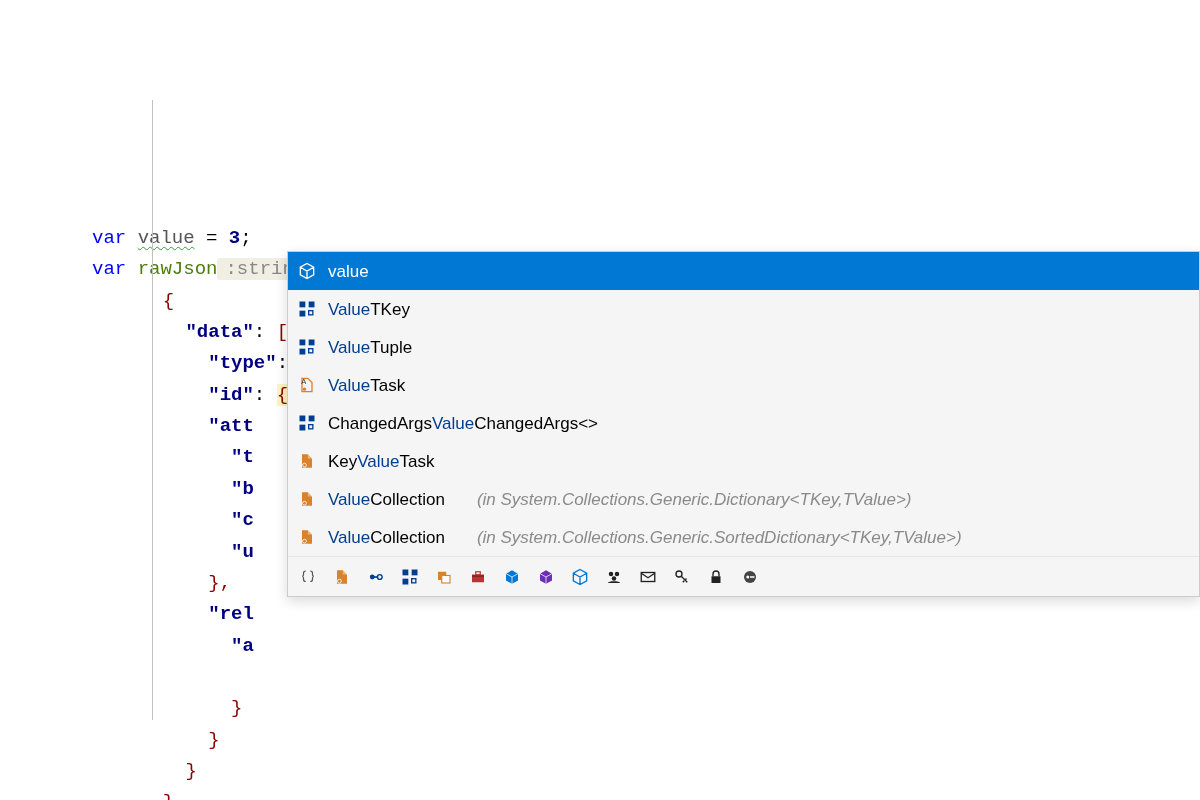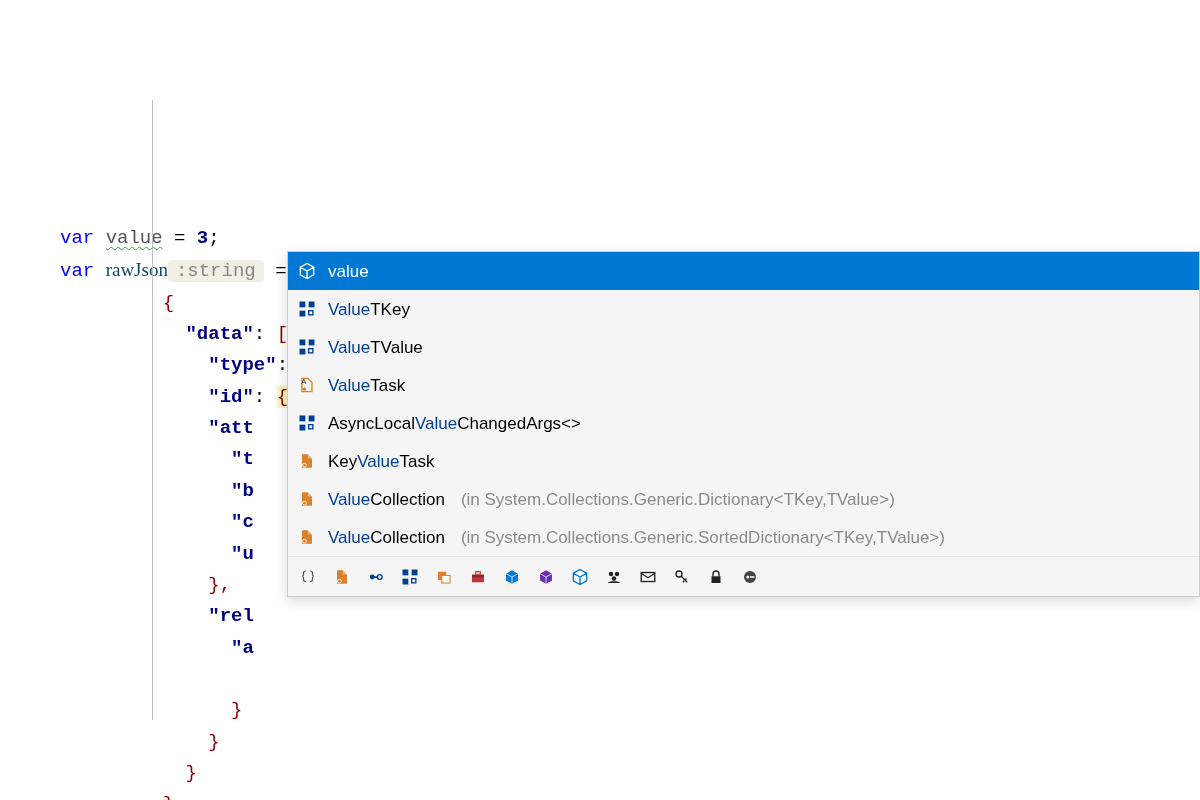--- a/index.html
+++ b/index.html
@@ -10,28 +10,28 @@
     padding: 35px 0 0 60px;
     line-height: 1.65;
     color: #000;
     white-space: pre;
     position: relative;
     width: 1200px;
     height: 800px;
     overflow: hidden;
   }
 
-  .kw-blue   { color: #0000ff; }
+  .kw-blue   { color: #0000ff; margin-left: 32px; }
   .kw-navy   { color: #000080; font-weight: bold; }
   .num       { color: #000080; font-weight: bold; }
   .maroon    { color: #a31515; }
   .darkred   { color: #8b0000; }
   .hint      { color: #888888; background:#f1eee4; padding:0 8px; border-radius:3px; }
   .var1      { color: #555; text-decoration: underline wavy #3c9a3c; text-decoration-thickness:1px; text-underline-offset:3px;}
-  .var2      { color: #0c4a6e; font-family: Liberation Serif, serif; }
+  .var2      { color: #4d7c0f; }
   .cursor    { border-right: 1px solid #000; margin-left:-1px;}
   .highlight { background:#fff3bf; }
 
   .guide {
     position:absolute;
     left: 152px;
     top: 100px;
     width: 1px;
     height: 620px;
     background: #c0c0c0;
@@ -66,21 +66,21 @@
     width: 22px;
     height: 22px;
     display:flex;
     align-items:center;
     justify-content:center;
     flex-shrink:0;
   }
   .popup-row .label { flex: 0 0 auto; }
   .popup-row .match { color:#003e92; font-weight:500;}
   .popup-row.selected .match { color:#fff; }
-  .popup-row .hintpath { color:#8a8a8a; margin-left:6px; font-weight:400;}
+  .popup-row .hintpath { color:#8a8a8a; margin-left:22px; font-weight:400;font-style:italic;}
 
   .popup-footer {
     display:flex;
     align-items:center;
     gap:14px;
     height:40px;
     padding: 0 10px;
     border-top:1px solid #e5e5e5;
   }
   .popup-footer .ficon{
@@ -138,42 +138,42 @@
     </div>
     <div class="popup-row">
       <span class="icon">
         <svg viewBox="0 0 24 24" width="20" height="20">
           <rect x="3" y="3" width="7" height="7" fill="#003e92"></rect>
           <rect x="14" y="3" width="7" height="7" fill="#003e92"></rect>
           <rect x="3" y="14" width="7" height="7" fill="#003e92"></rect>
           <rect x="14" y="14" width="5" height="5" fill="none" stroke="#003e92" stroke-width="1.6"></rect>
         </svg>
       </span>
-      <span class="label"><span class="match">Value</span><span>TValue</span></span>
+      <span class="label"><span class="match">Value</span><span>Tuple</span></span>
     </div>
     <div class="popup-row">
       <span class="icon">
         <svg viewBox="0 0 24 24" width="20" height="20">
           <path d="M6 4h7l5 5v11H6z" fill="none" stroke="#d9822b" stroke-width="1.6"></path>
           <text x="5" y="11" font-size="9" font-family="Arial" fill="#333">A</text>
           <circle cx="9" cy="17" r="2" fill="#d9822b"></circle>
         </svg>
       </span>
       <span class="label"><span class="match">Value</span><span>Task</span></span>
     </div>
     <div class="popup-row">
       <span class="icon">
         <svg viewBox="0 0 24 24" width="20" height="20">
           <rect x="3" y="3" width="7" height="7" fill="#003e92"></rect>
           <rect x="14" y="3" width="7" height="7" fill="#003e92"></rect>
           <rect x="3" y="14" width="7" height="7" fill="#003e92"></rect>
           <rect x="14" y="14" width="5" height="5" fill="none" stroke="#003e92" stroke-width="1.6"></rect>
         </svg>
       </span>
-      <span class="label"><span>AsyncLocal</span><span class="match">Value</span><span>ChangedArgs&lt;&gt;</span></span>
+      <span class="label"><span>ChangedArgs</span><span class="match">Value</span><span>ChangedArgs&lt;&gt;</span></span>
     </div>
     <div class="popup-row">
       <span class="icon">
         <svg viewBox="0 0 24 24" width="20" height="20">
           <path d="M6 4h7l5 5v11H6z" fill="#d9822b"></path>
           <path d="M13 4v5h5" fill="#fff" opacity=".4"></path>
           <circle cx="9" cy="17" r="2.3" fill="#d9822b" stroke="#fff" stroke-width="1"></circle>
         </svg>
       </span>
       <span class="label"><span>Key</span><span class="match">Value</span><span>Task</span></span>

